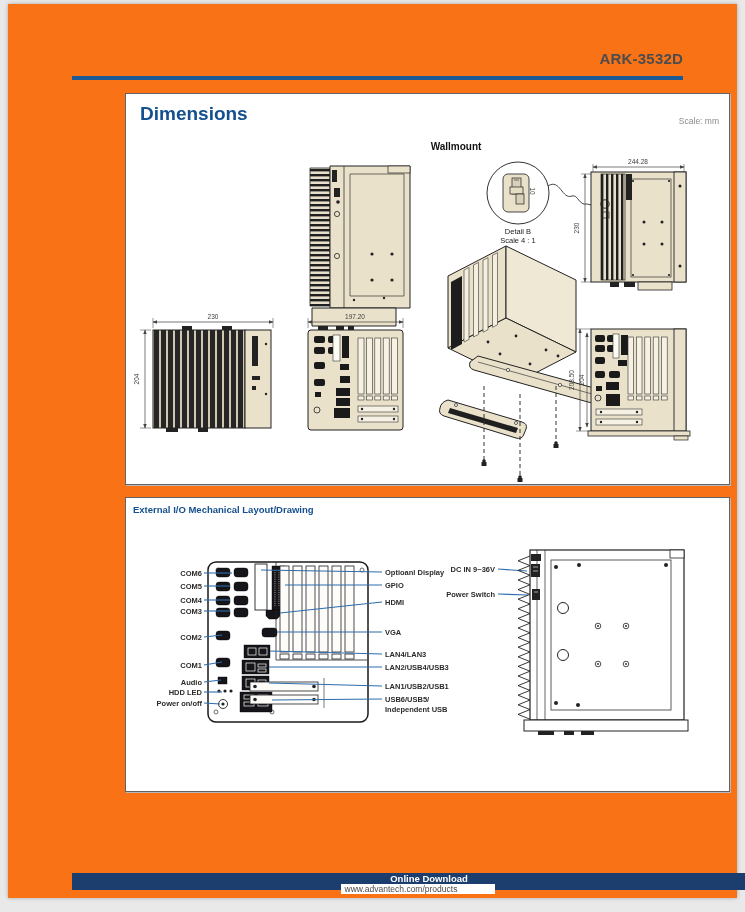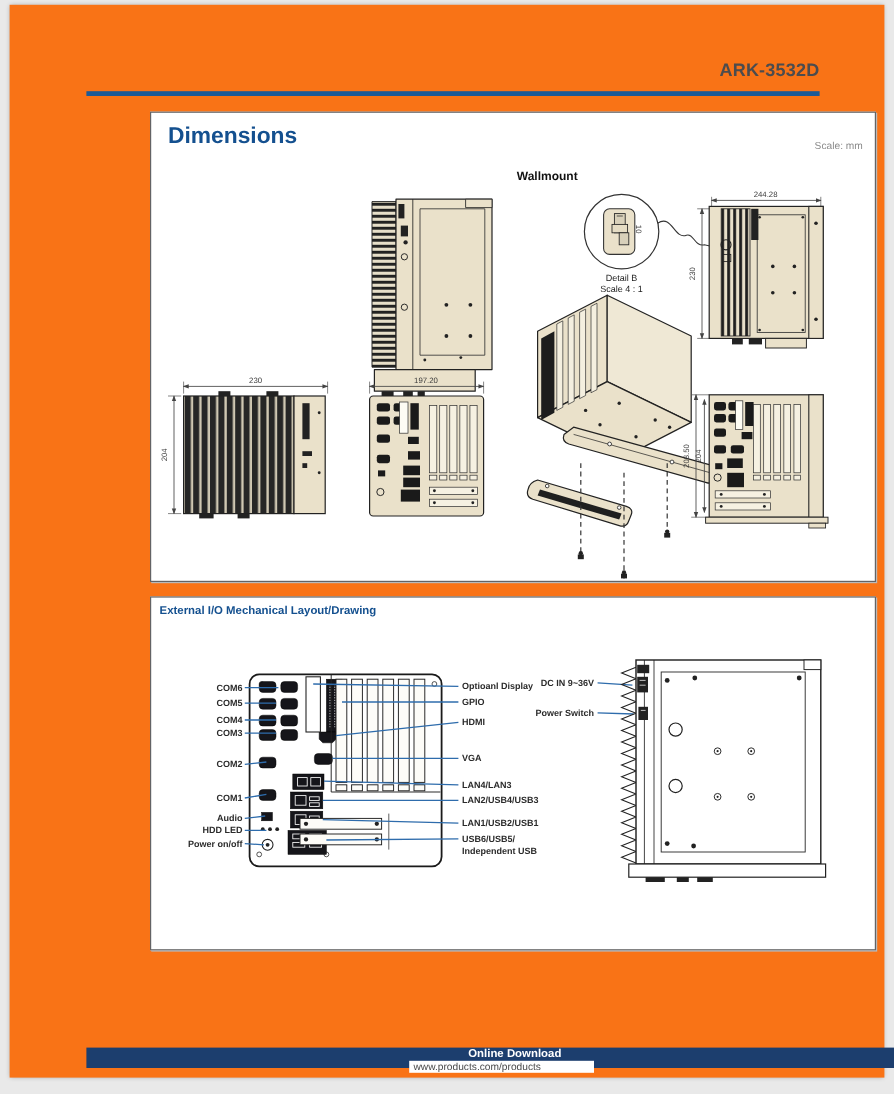--- a/index.html
+++ b/index.html
@@ -473,17 +473,17 @@
         <rect x="412" y="233" width="16" height="4" fill="#222"></rect>
         <rect x="438" y="233" width="10" height="4" fill="#222"></rect>
         <rect x="455" y="233" width="13" height="4" fill="#222"></rect>
       </g>
     </svg>
   </div>
 
   <div class="footer-bar">
     <span class="footer-label">Online Download</span>
     <span class="url-box">
-      <span class="url-text">www.products.com/products</span>
+      <span class="url-text">www.advantech.com/products</span>
     </span>
   </div>
 
 </div>
 
 </body></html>

